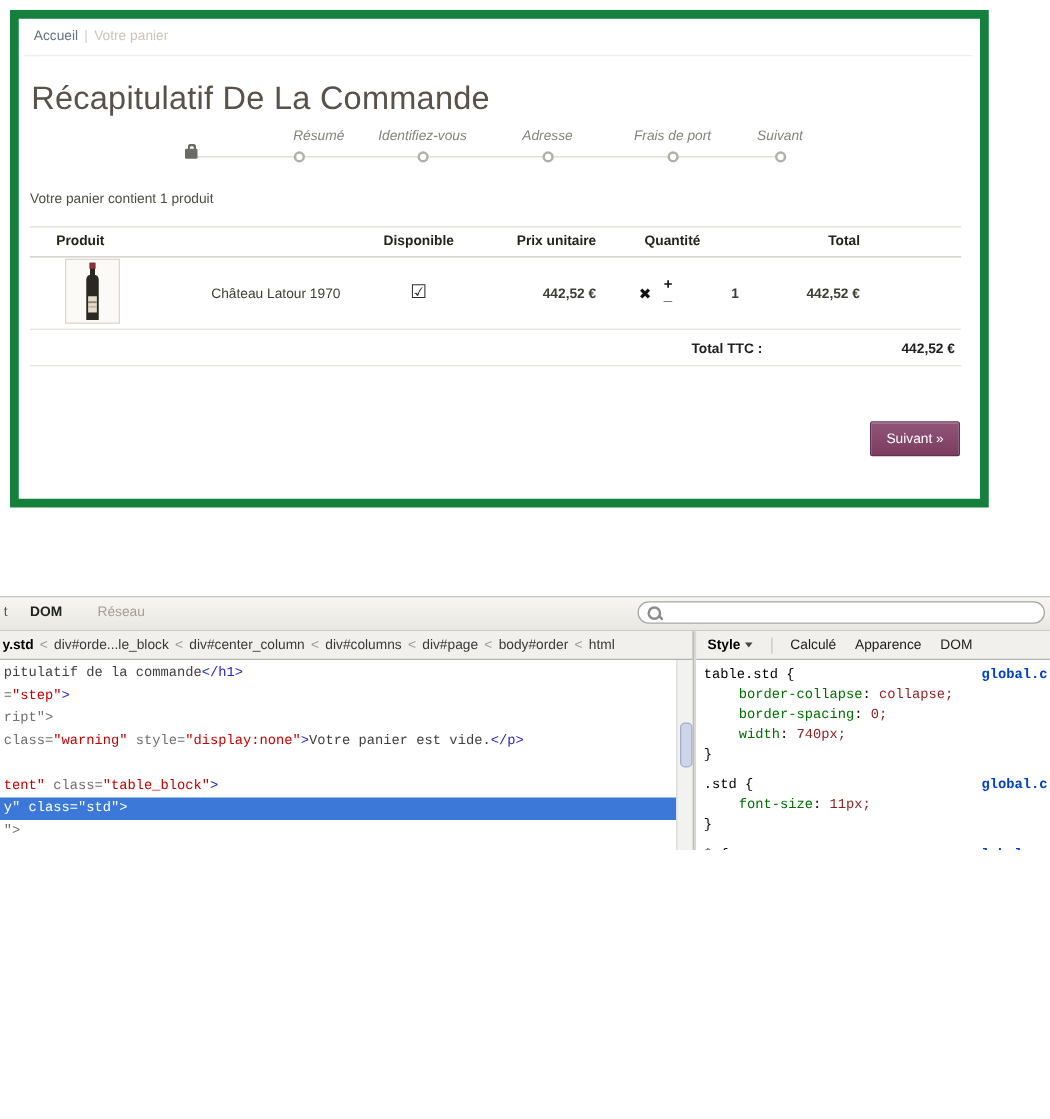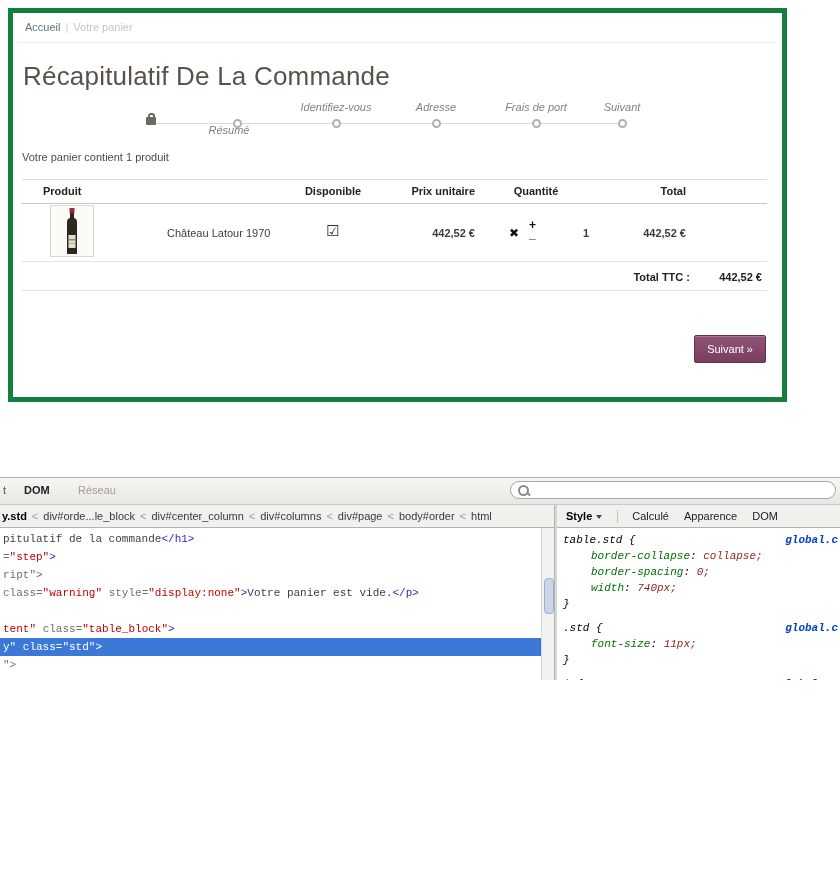--- a/index.html
+++ b/index.html
@@ -1,20 +1,20 @@
 <!DOCTYPE html>
 <html><head>
 <meta charset="utf-8">
 <style>
   html,body{margin:0;padding:0;background:#fff;}
   body{font-family:"Liberation Sans",sans-serif;}
   #screen{position:relative;width:840px;height:895px;overflow:hidden;background:#fff;}
 
   
-  #shop{position:absolute;left:8px;top:8px;width:769px;height:384px;border:5px solid #15803d;background:#fff;}
+  #shop{position:absolute;left:8px;top:8px;width:769px;height:384px;border:7px solid #15803d;background:#fff;}
   .crumb{position:absolute;left:12px;top:8px;font-size:11px;white-space:nowrap;}
   .crumb .home{color:#5e7484;text-decoration:none;cursor:pointer;}
   .crumb .sep{color:#ccc;margin:0 5px;}
   .crumb .cur{color:#c9c5bb;}
   .crumb-line{position:absolute;left:4px;top:29px;width:759px;height:1px;background:#eeeeea;}
   .page-title{position:absolute;left:10px;top:48px;font-size:26px;font-weight:normal;color:#59524a;margin:0;letter-spacing:.2px;}
 
   .step-line{position:absolute;left:139px;top:110px;width:470px;height:1px;background:#d9d9d4;}
   .step-dot{position:absolute;top:106px;width:5px;height:5px;border:2px solid #b1b1ab;border-radius:50%;background:#fff;}
   .step-label{position:absolute;top:88px;transform:translateX(-50%);font-size:11px;font-style:italic;color:#83837b;white-space:nowrap;}
@@ -63,21 +63,21 @@
   .hl-row span{color:#fff !important;}
   .c-tag{color:#2626c9;}
   .c-val{color:#c40000;}
   .c-attr{color:#707070;}
   .c-txt{color:#3f3f3f;}
 
   #dt-scroll{position:absolute;left:541px;top:528px;width:13px;height:152px;background:#f2f2f0;border-left:1px solid #d9d9d9;box-sizing:border-box;}
   #dt-thumbbar{position:absolute;left:2px;top:50px;width:8px;height:34px;background:#ccd6e8;border:1px solid #9fadc6;border-radius:4px;cursor:pointer;}
 
   #dt-css{position:absolute;left:557px;top:528px;width:283px;height:152px;background:#fff;overflow:hidden;font-family:"Liberation Mono","DejaVu Sans Mono",monospace;font-size:11px;padding-top:4px;box-sizing:border-box;}
-  .css-rule{margin-bottom:8px;font-style:italic;}
+  .css-rule{margin-bottom:8px;}
   .css-sel-line{position:relative;height:16px;line-height:16px;padding-left:6px;color:#000;white-space:pre;}
   .css-link{position:absolute;right:2px;top:0;color:#0040c8;font-weight:bold;cursor:pointer;font-size:11px;}
   .css-prop-line{height:16px;line-height:16px;padding-left:34px;white-space:pre;}
   .p-name{color:#006e00;}
   .p-val{color:#8b1f1f;}
   .css-close{height:16px;line-height:16px;padding-left:6px;color:#000;}
 </style>
 </head>
 <body>
 
@@ -88,21 +88,21 @@
     <div class="crumb">
       <span class="home">Accueil</span><span class="sep">|</span><span class="cur">Votre panier</span>
     </div>
     <div class="crumb-line"></div>
 
     <h1 class="page-title">Récapitulatif De La Commande</h1>
 
     <div id="steps">
       <div class="step-line"></div>
       <div class="lock"></div>
-    <div class="step-label" style="left: 216px; margin-top: 23px;">Résumé</div>
+    <div class="step-label" style="left: 240px;">Résumé</div>
         <div class="step-dot" style="left: 220px;"></div>
         <div class="step-label" style="left: 323px;">Identifiez-vous</div>
         <div class="step-dot" style="left: 319px;"></div>
         <div class="step-label" style="left: 423px;">Adresse</div>
         <div class="step-dot" style="left: 419px;"></div>
         <div class="step-label" style="left: 523px;">Frais de port</div>
         <div class="step-dot" style="left: 519px;"></div>
         <div class="step-label" style="left: 609px;">Suivant</div>
         <div class="step-dot" style="left: 605px;"></div>
       </div>
@@ -132,21 +132,21 @@
     </div>
     <div class="cell" style="left:154px;top:214px;width:170px;">Château Latour 1970</div>
     <div class="cell checkmark" style="left:250px;top:209px;width:140px;text-align:center;">☑</div>
     <div class="cell bold" style="left:374px;top:214px;width:88px;text-align:right;">442,52 €</div>
     <div class="cell del" style="left:496px;top:213px;">✖</div>
     <div class="cell qplus" style="left:516px;top:207px;">+</div>
     <div class="cell qminus" style="left:516px;top:216px;">_</div>
     <div class="cell bold" style="left:558px;top:214px;width:30px;text-align:center;">1</div>
     <div class="cell bold" style="left:588px;top:214px;width:85px;text-align:right;">442,52 €</div>
 
-    <div class="cell bold" style="left:480px;top:258px;width:197px;text-align:right;color:#222;">Total TTC :</div>
+    <div class="cell bold" style="left:468px;top:258px;width:197px;text-align:center;color:#222;">Total TTC :</div>
     <div class="cell bold" style="left:690px;top:258px;width:59px;text-align:right;color:#222;">442,52 €</div>
 
     <div class="btn" style="right:16px;">Suivant »</div>
   </div>
 
   <div id="dt-topline"></div>
 
   <div id="dt-toolbar">
     <span class="dt-tab" style="left:3px;color:#555;">t</span>
     <span class="dt-tab" style="left:24px;color:#222;font-weight:bold;">DOM</span>

